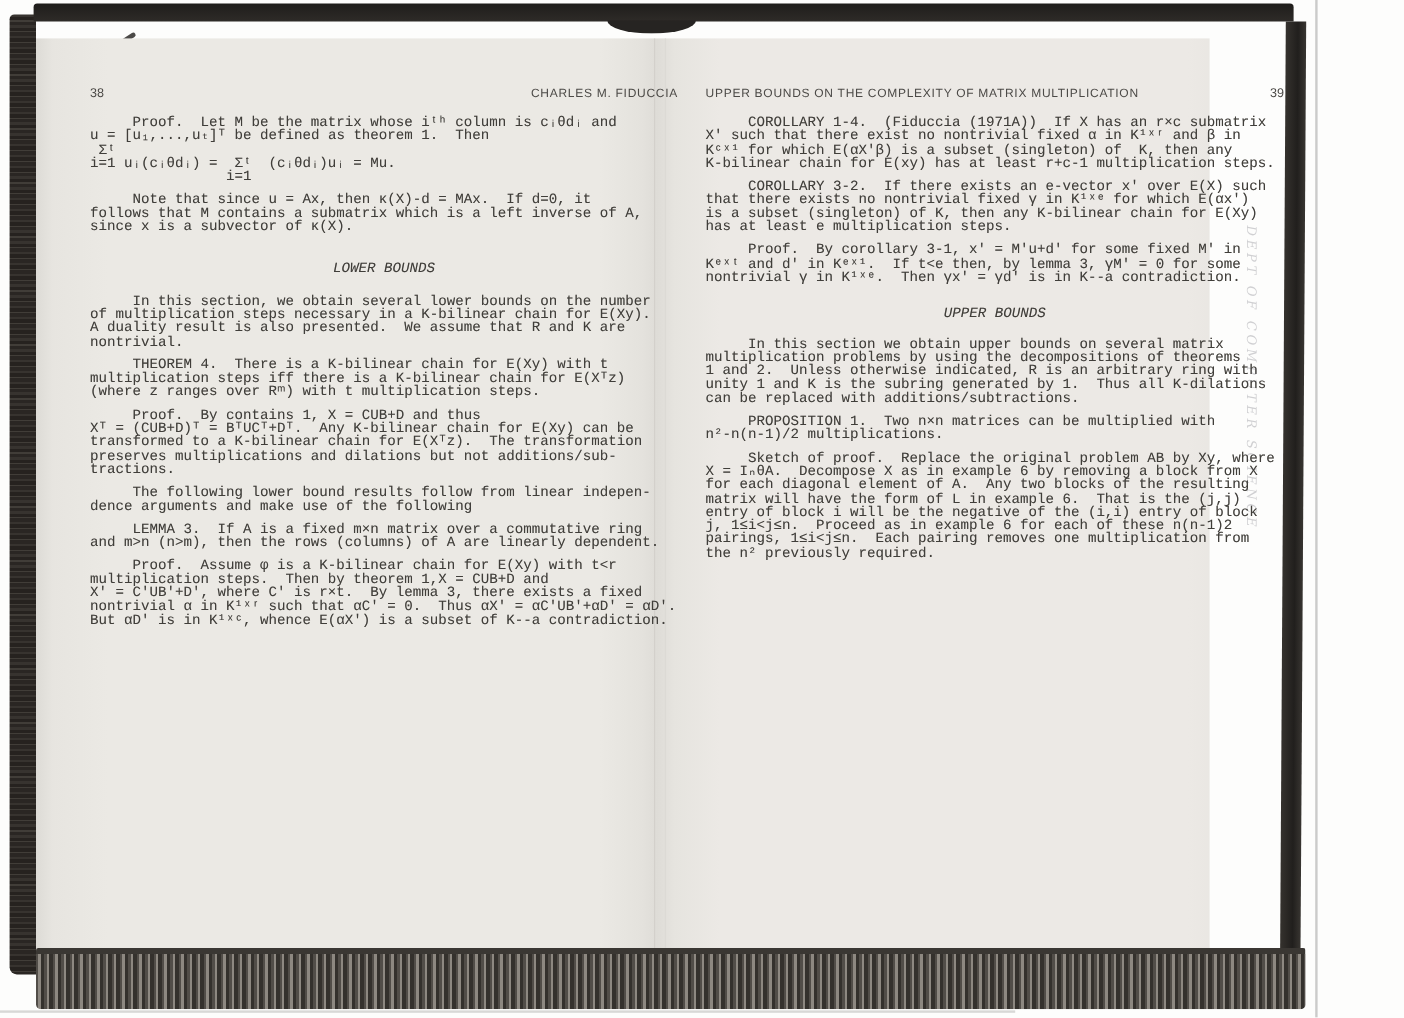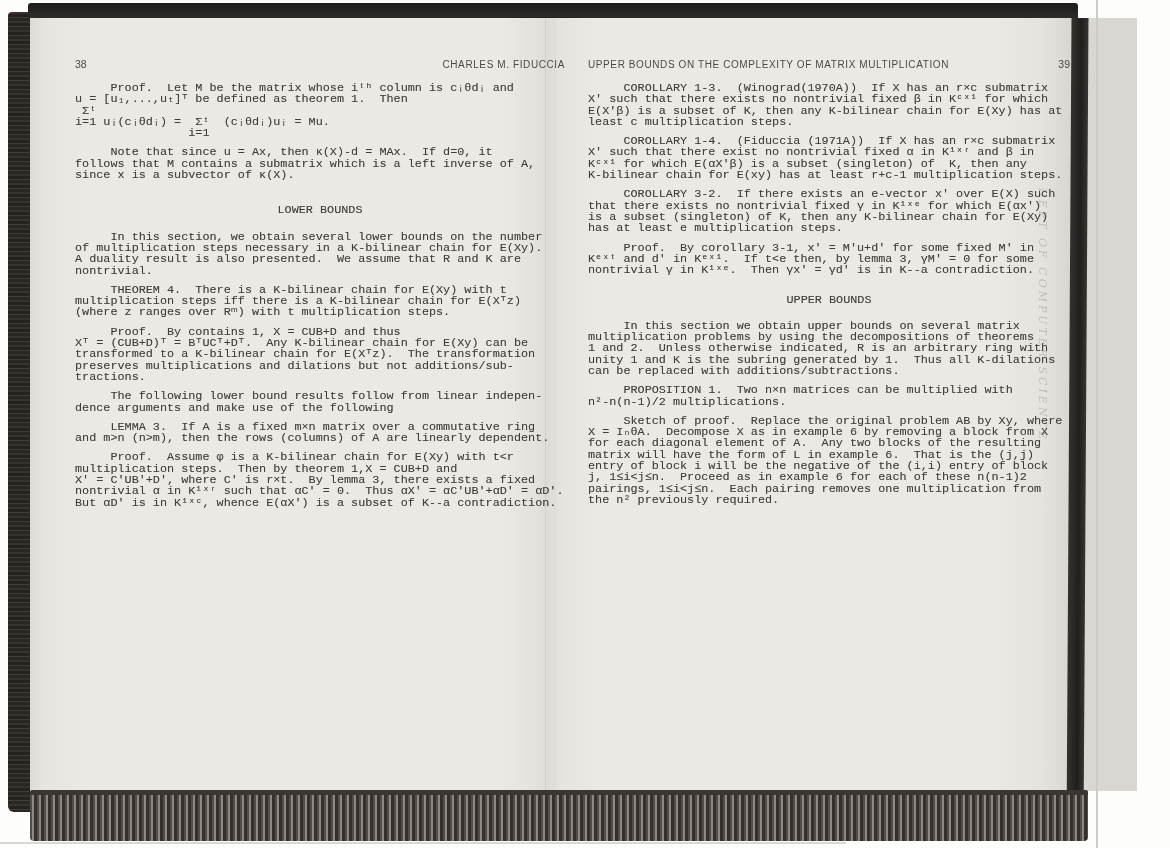--- a/index.html
+++ b/index.html
@@ -29,21 +29,21 @@
     background:
       repeating-linear-gradient(180deg,#37332f 0 2px,#26221f 2px 5px,#413d38 5px 6px,#2a2623 6px 9px);
     border-radius:4px 0 0 6px;
   }
   .edge-right{
     position:absolute;left:1069px;top:18px;width:17px;height:818px;
     background:linear-gradient(90deg,#35322e,#211f1d 60%,#383531);
     transform:skewX(-0.35deg);
   }
   .page-area{
-    position:absolute;left:30px;top:18px;width:1107px;height:773px;
+    position:absolute;left:30px;top:32px;width:978px;height:773px;
     background:
       linear-gradient(90deg,
         #dddbd6 0px,#e7e5e0 14px,#ebe9e4 60px,#ebe9e4 470px,
         #e4e2dd 505px,#dedcd7 518px,#e6e4df 532px,#ece9e5 570px,
         #ece9e5 960px,#e5e3de 1012px,#d9d7d2 1039px);
   }
   .gutter-line-1{position:absolute;left:515px;top:0;width:1px;height:773px;background:#cfcdc8;opacity:.8;}
   .gutter-line-2{position:absolute;left:524px;top:0;width:1px;height:773px;background:#dcdad5;}
   .fore-edge{
     position:absolute;left:30px;top:790px;width:1058px;height:46px;
@@ -64,21 +64,21 @@
     color:#4c4a47;margin-bottom:13px;
   }
   .running-row .pagenum{font-size:10.5px;letter-spacing:0;}
   pre.para{
     margin:0 0 8px 0;
     font-family:"Liberation Mono","DejaVu Sans Mono",monospace;
     font-size:11.8px;line-height:11.3px;
     color:#403e3a;white-space:pre;
     text-shadow:0 0 .4px rgba(64,62,58,.35);
   }
-  pre.para.heading{text-align:center;margin:24px 0 15px 0;}
+  pre.para.heading{text-align:center;margin:24px 0 15px 0;font-style:italic;}
   pre.para.heading.big-gap{margin-top:19px;margin-bottom:14px;}
   .edge-inscription{
     position:absolute;left:1036px;top:188px;height:260px;
     writing-mode:vertical-rl;
     font-family:"DejaVu Serif", serif;font-style:italic;
     font-size:11px;letter-spacing:3px;color:#5d5d68;opacity:.28;
     white-space:nowrap;
   }
 </style>
 </head>
@@ -128,24 +128,20 @@
 X' = C'UB'+D', where C' is r×t.  By lemma 3, there exists a fixed
 nontrivial α in K¹ˣʳ such that αC' = 0.  Thus αX' = αC'UB'+αD' = αD'.
 But αD' is in K¹ˣᶜ, whence E(αX') is a subset of K--a contradiction.</pre>
   </div>
 
   <div class="page-content right">
     <div class="running-row">
       <span>UPPER BOUNDS ON THE COMPLEXITY OF MATRIX MULTIPLICATION</span>
       <span class="pagenum">39</span>
     </div>
-    <pre class="para">     COROLLARY 1-3.  (Winograd(1970A))  If X has an r×c submatrix
-X' such that there exists no nontrivial fixed β in Kᶜˣ¹ for which
-E(X'β) is a subset of K, then any K-bilinear chain for E(Xy) has at
-least c multiplication steps.</pre>
     <pre class="para">     COROLLARY 1-4.  (Fiduccia (1971A))  If X has an r×c submatrix
 X' such that there exist no nontrivial fixed α in K¹ˣʳ and β in
 Kᶜˣ¹ for which E(αX'β) is a subset (singleton) of  K, then any
 K-bilinear chain for E(xy) has at least r+c-1 multiplication steps.</pre>
     <pre class="para">     COROLLARY 3-2.  If there exists an e-vector x' over E(X) such
 that there exists no nontrivial fixed γ in K¹ˣᵉ for which E(αx')
 is a subset (singleton) of K, then any K-bilinear chain for E(Xy)
 has at least e multiplication steps.</pre>
     <pre class="para">     Proof.  By corollary 3-1, x' = M'u+d' for some fixed M' in
 Kᵉˣᵗ and d' in Kᵉˣ¹.  If t&lt;e then, by lemma 3, γM' = 0 for some

